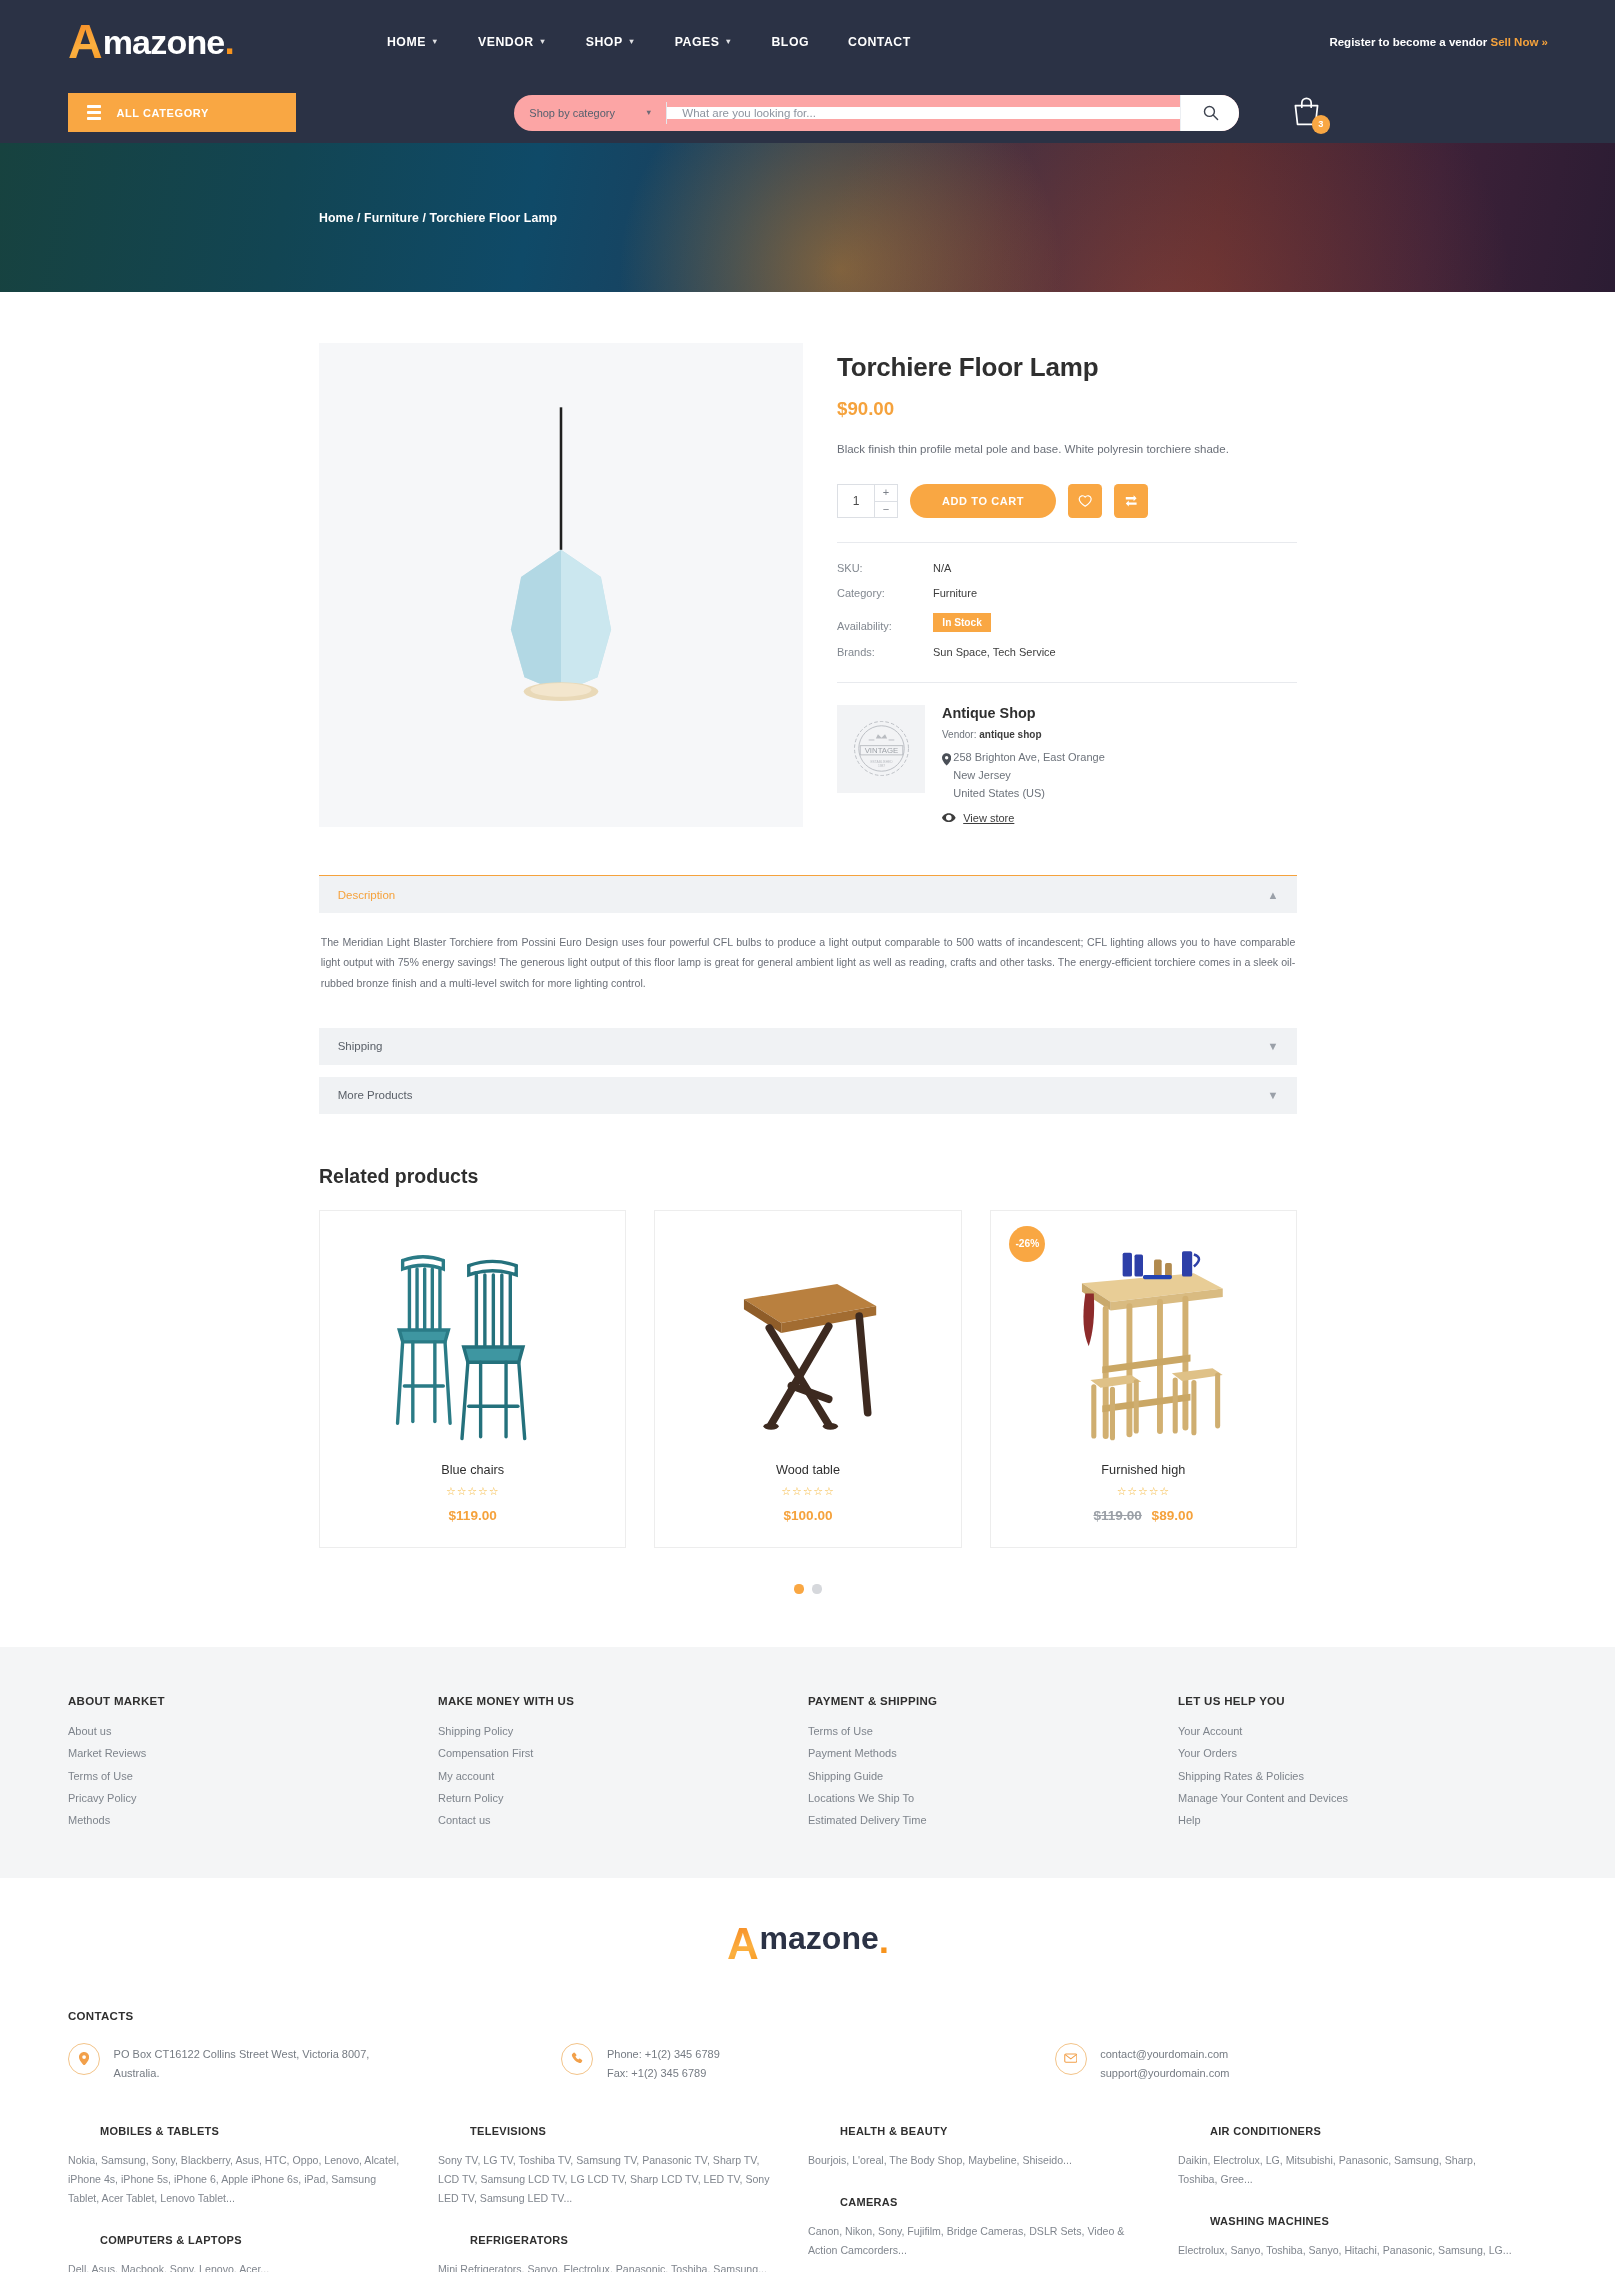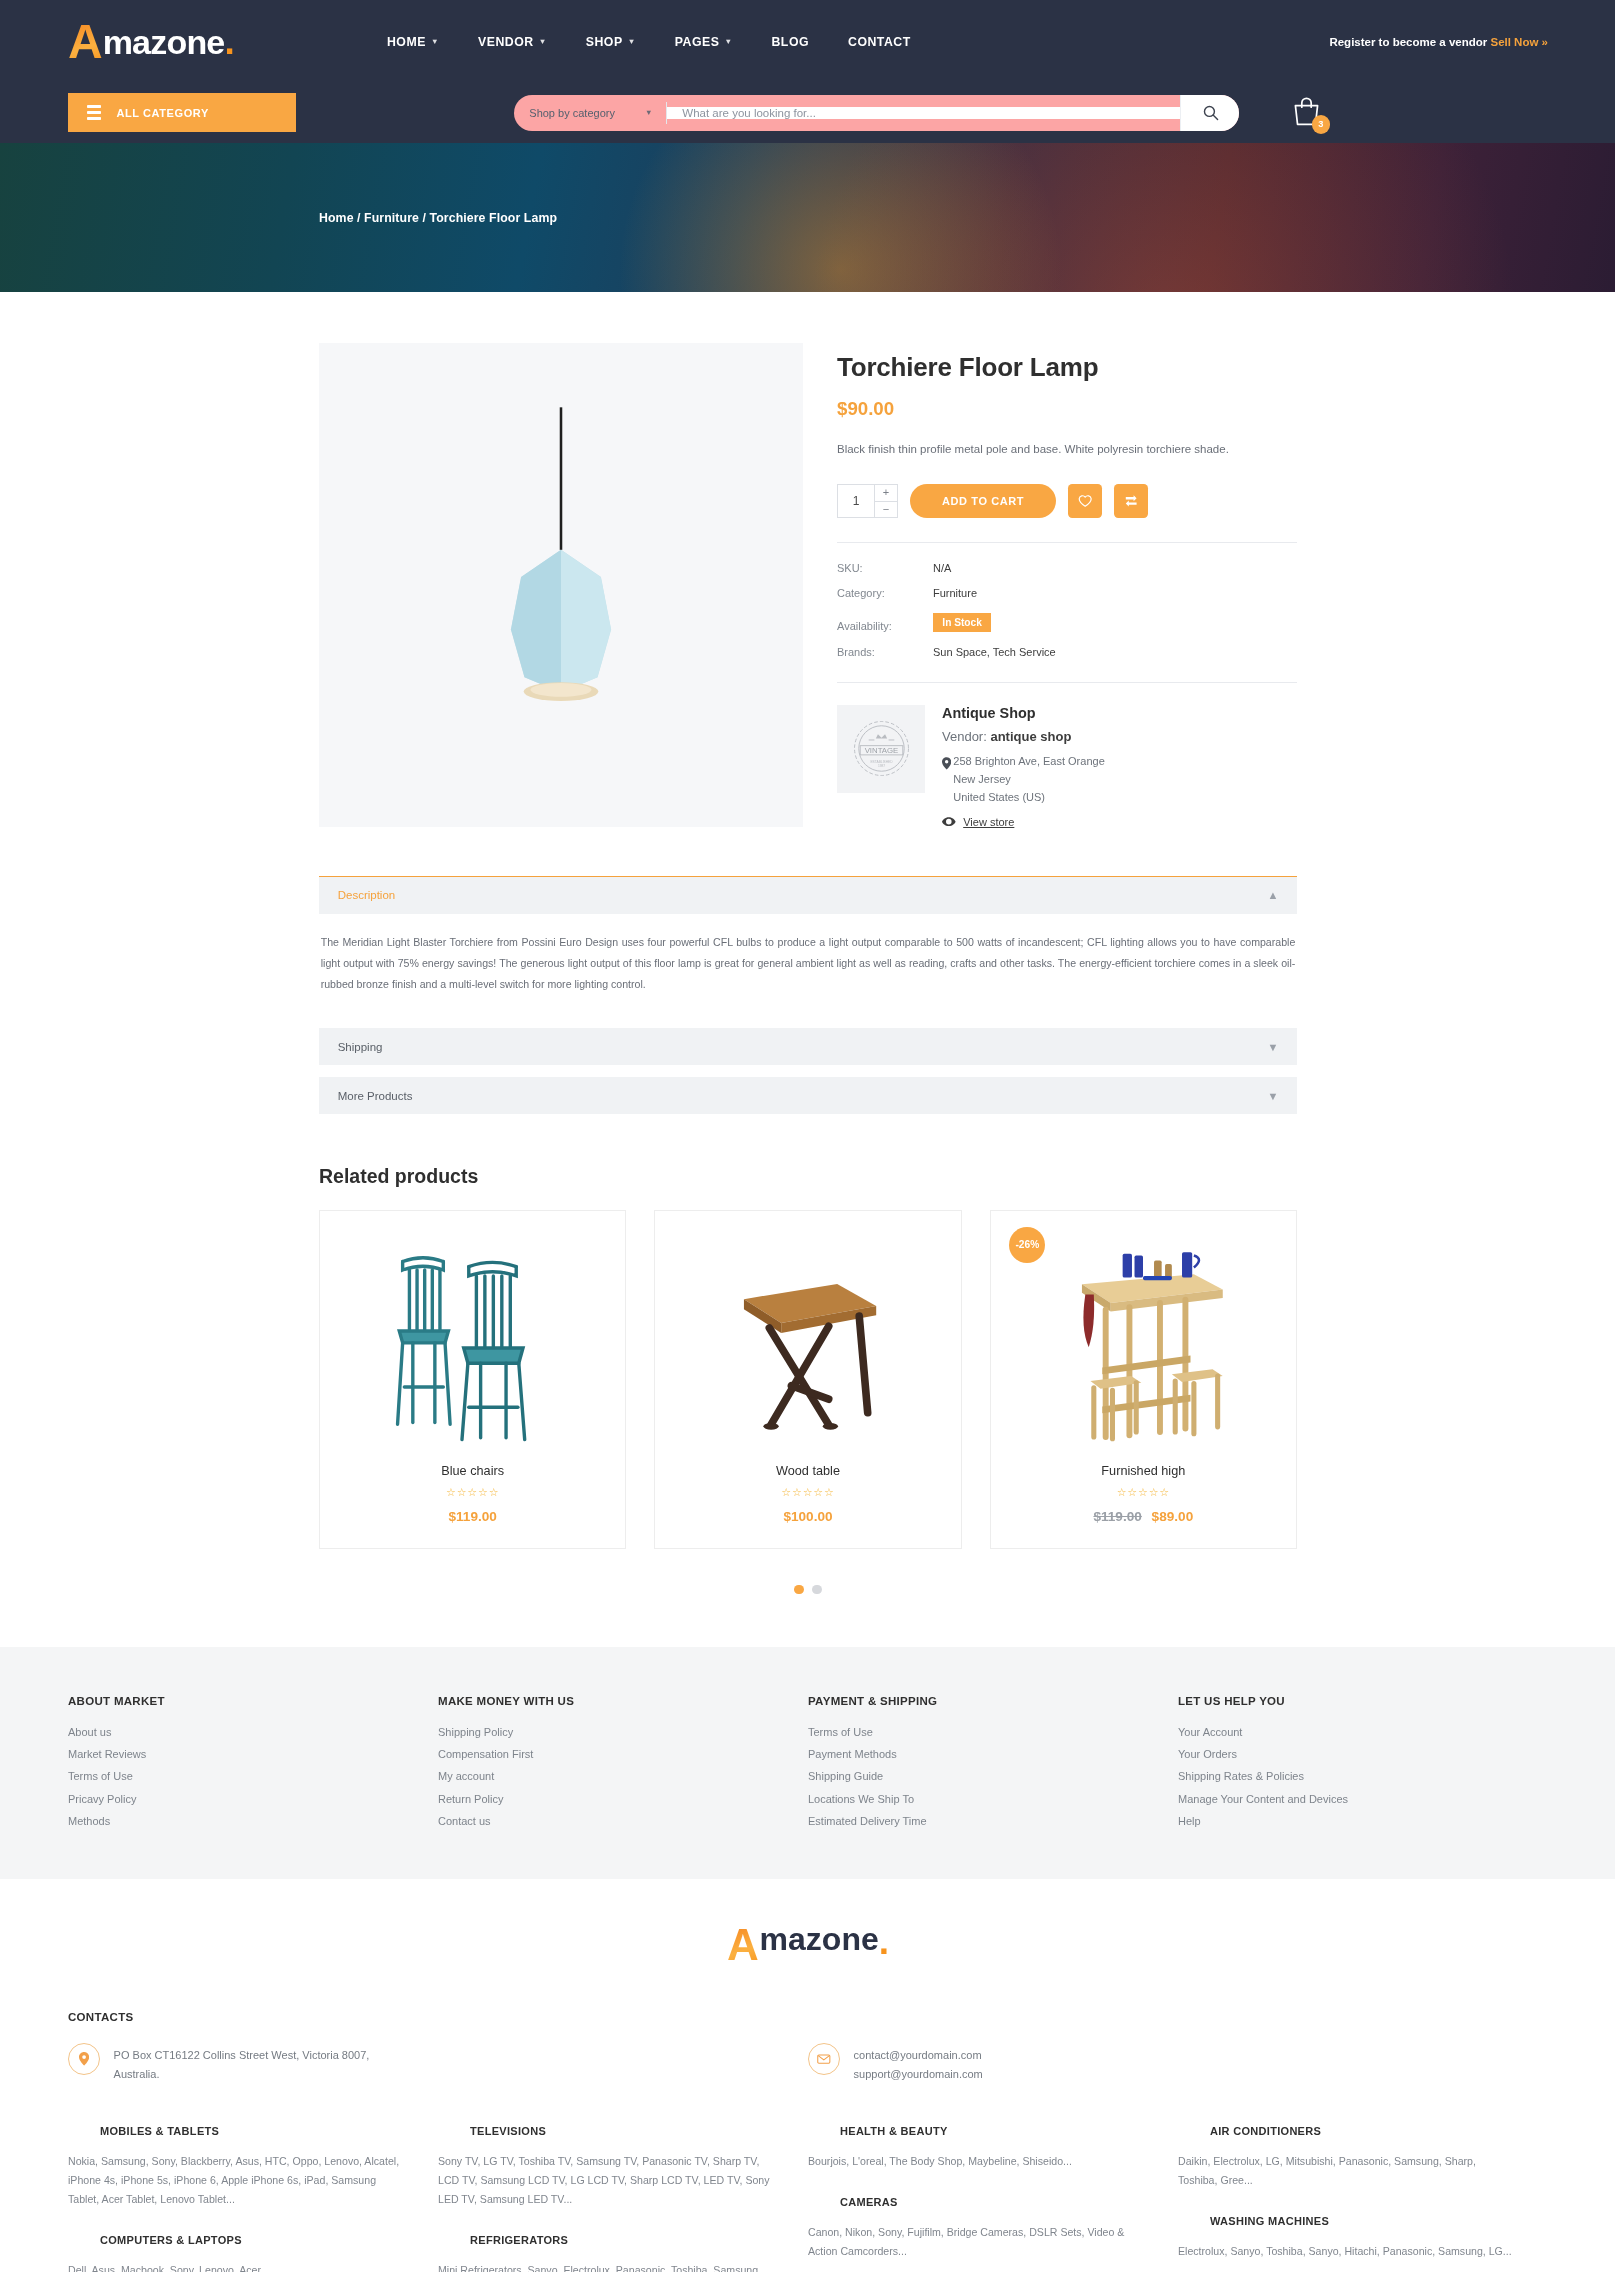--- a/index.html
+++ b/index.html
@@ -256,21 +256,21 @@
   }
 
   .vendor-box { display: flex; gap: 17px; margin-top: 22px; }
   .vendor-logo {
     width: 88px; height: 88px;
     background: #f2f3f5;
     display: flex; align-items: center; justify-content: center;
     flex-shrink: 0;
   }
   .vendor-name { font-size: 14.4px; font-weight: 700; color: #2f2f2f; }
-  .vendor-line { font-size: 13px; color: #6d737b; margin-top: 8.5px; }
+  .vendor-line { font-size: 10px; color: #6d737b; margin-top: 8.5px; }
   .vendor-line b { color: #3d3d3d; font-weight: 600; }
   .vendor-addr { display: flex; gap: 2px; margin-top: 7.6px; }
   .vendor-addr-text { font-size: 11px; color: #6d737b; line-height: 1.65; }
   .viewstore { display: flex; align-items: center; gap: 7.6px; margin-top: 9.3px; }
   .viewstore a {
     font-size: 11px; color: #3d3d3d;
     text-decoration: underline; cursor: pointer;
   }
 
   
@@ -787,20 +787,31 @@
         <svg width="10.2" height="13.6" viewBox="0 0 12 16" fill="#f2a04a">
           <path d="M6 0 C2.7 0 0 2.7 0 6 c0 4.5 6 10 6 10 s6 -5.5 6 -10 c0 -3.3 -2.7 -6 -6 -6 z m0 8.2 A2.2 2.2 0 1 1 6 3.8 a2.2 2.2 0 0 1 0 4.4 z"></path>
         </svg>
       </div>
       <div class="ctext">
         <div>PO Box CT16122 Collins Street West, Victoria 8007,</div>
         <div>Australia.</div>
       </div>
     </div>
 
+    <div class="ccol">
+      <div class="cicon">
+        <svg width="12.7" height="12.7" viewBox="0 0 16 16" fill="#f2a04a">
+          <path d="M3.2 1 a1.3 1.3 0 0 1 1.8 .2 l1.6 2.1 a1.3 1.3 0 0 1 -.2 1.8 l-.9 .7 a7.6 7.6 0 0 0 3.7 3.7 l.7 -.9 a1.3 1.3 0 0 1 1.8 -.2 l2.1 1.6 a1.3 1.3 0 0 1 .2 1.8 l-1 1.3 c-.7 .9 -2 1 -3.1 .5 A15 15 0 0 1 1.4 5.3 C.9 4.2 1 2.9 1.9 2.2 Z"></path>
+        </svg>
+      </div>
+      <div class="ctext">
+        <div>Phone: +1(2) 345 6789</div>
+        <div>Fax: +1(2) 345 6789</div>
+      </div>
+    </div>
 
     <div class="ccol">
       <div class="cicon">
         <svg width="13.6" height="10.2" viewBox="0 0 18 13" fill="none" stroke="#f2a04a" stroke-width="1.4">
           <rect x="1" y="1" width="16" height="11" rx="1.5"></rect>
           <path d="M1.6 2 L9 7.6 L16.4 2"></path>
         </svg>
       </div>
       <div class="ctext">
         <div>contact@yourdomain.com</div>

